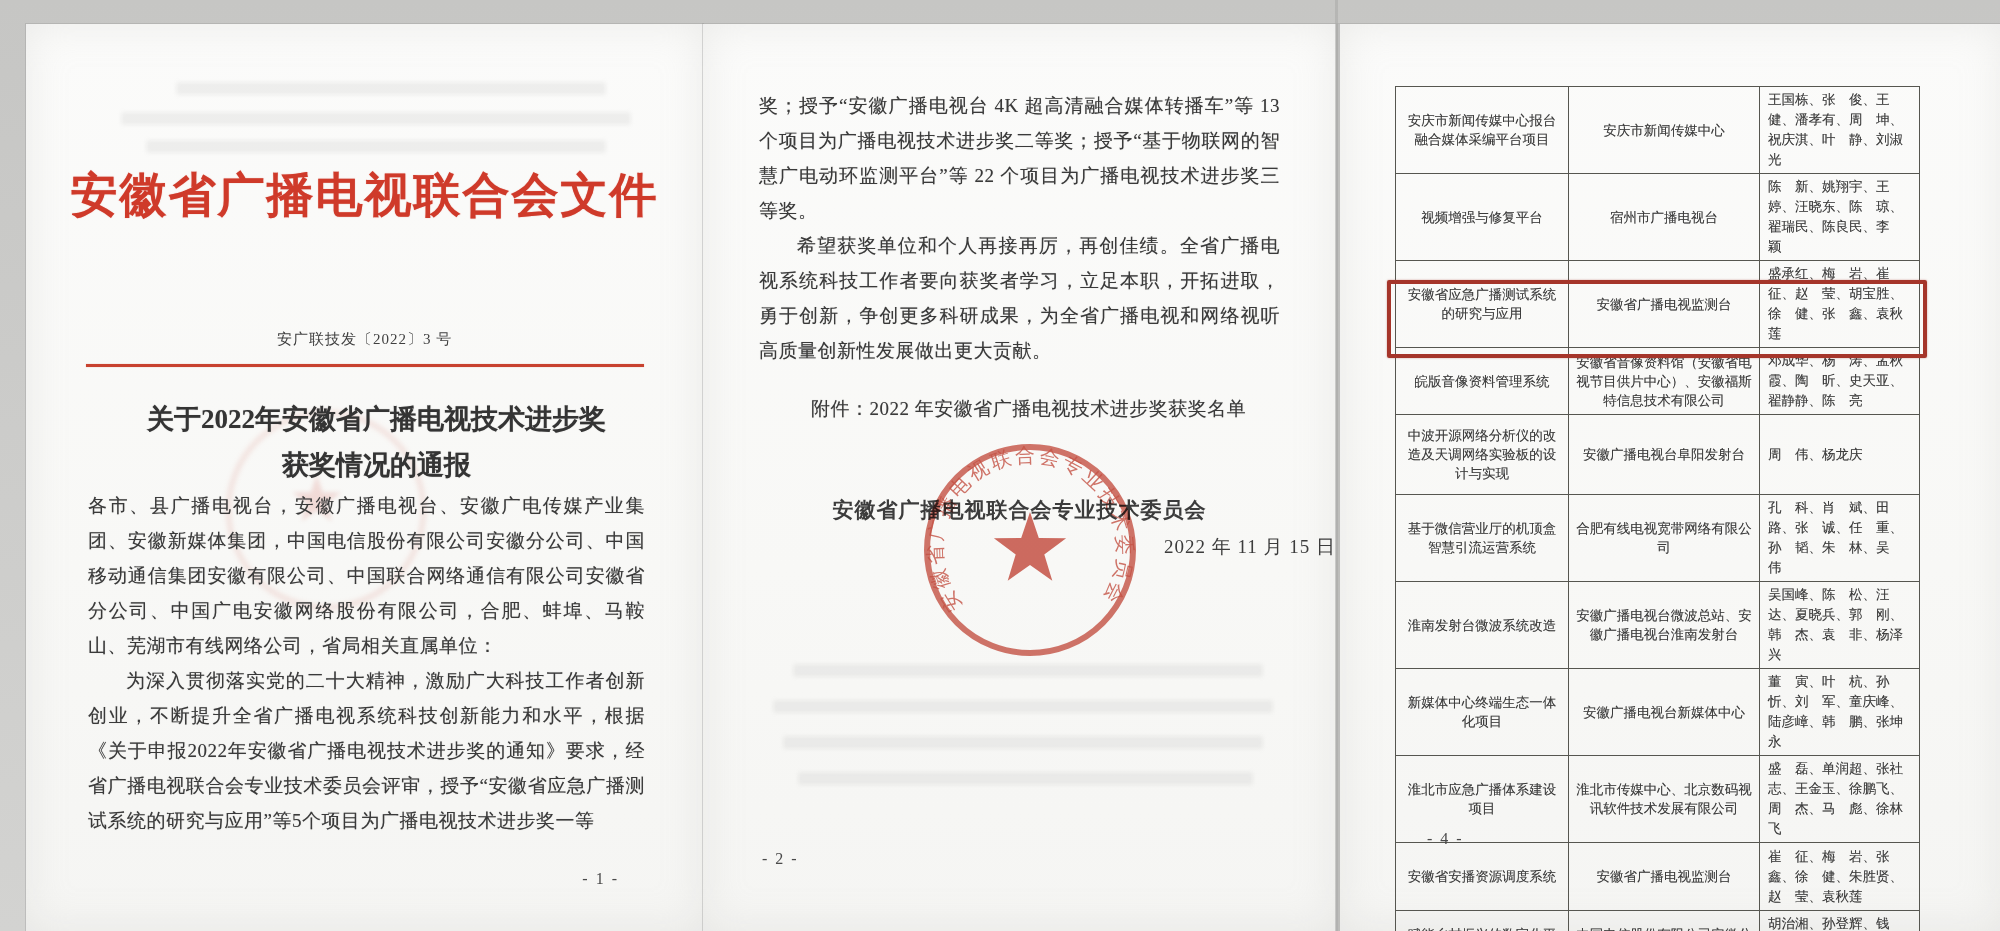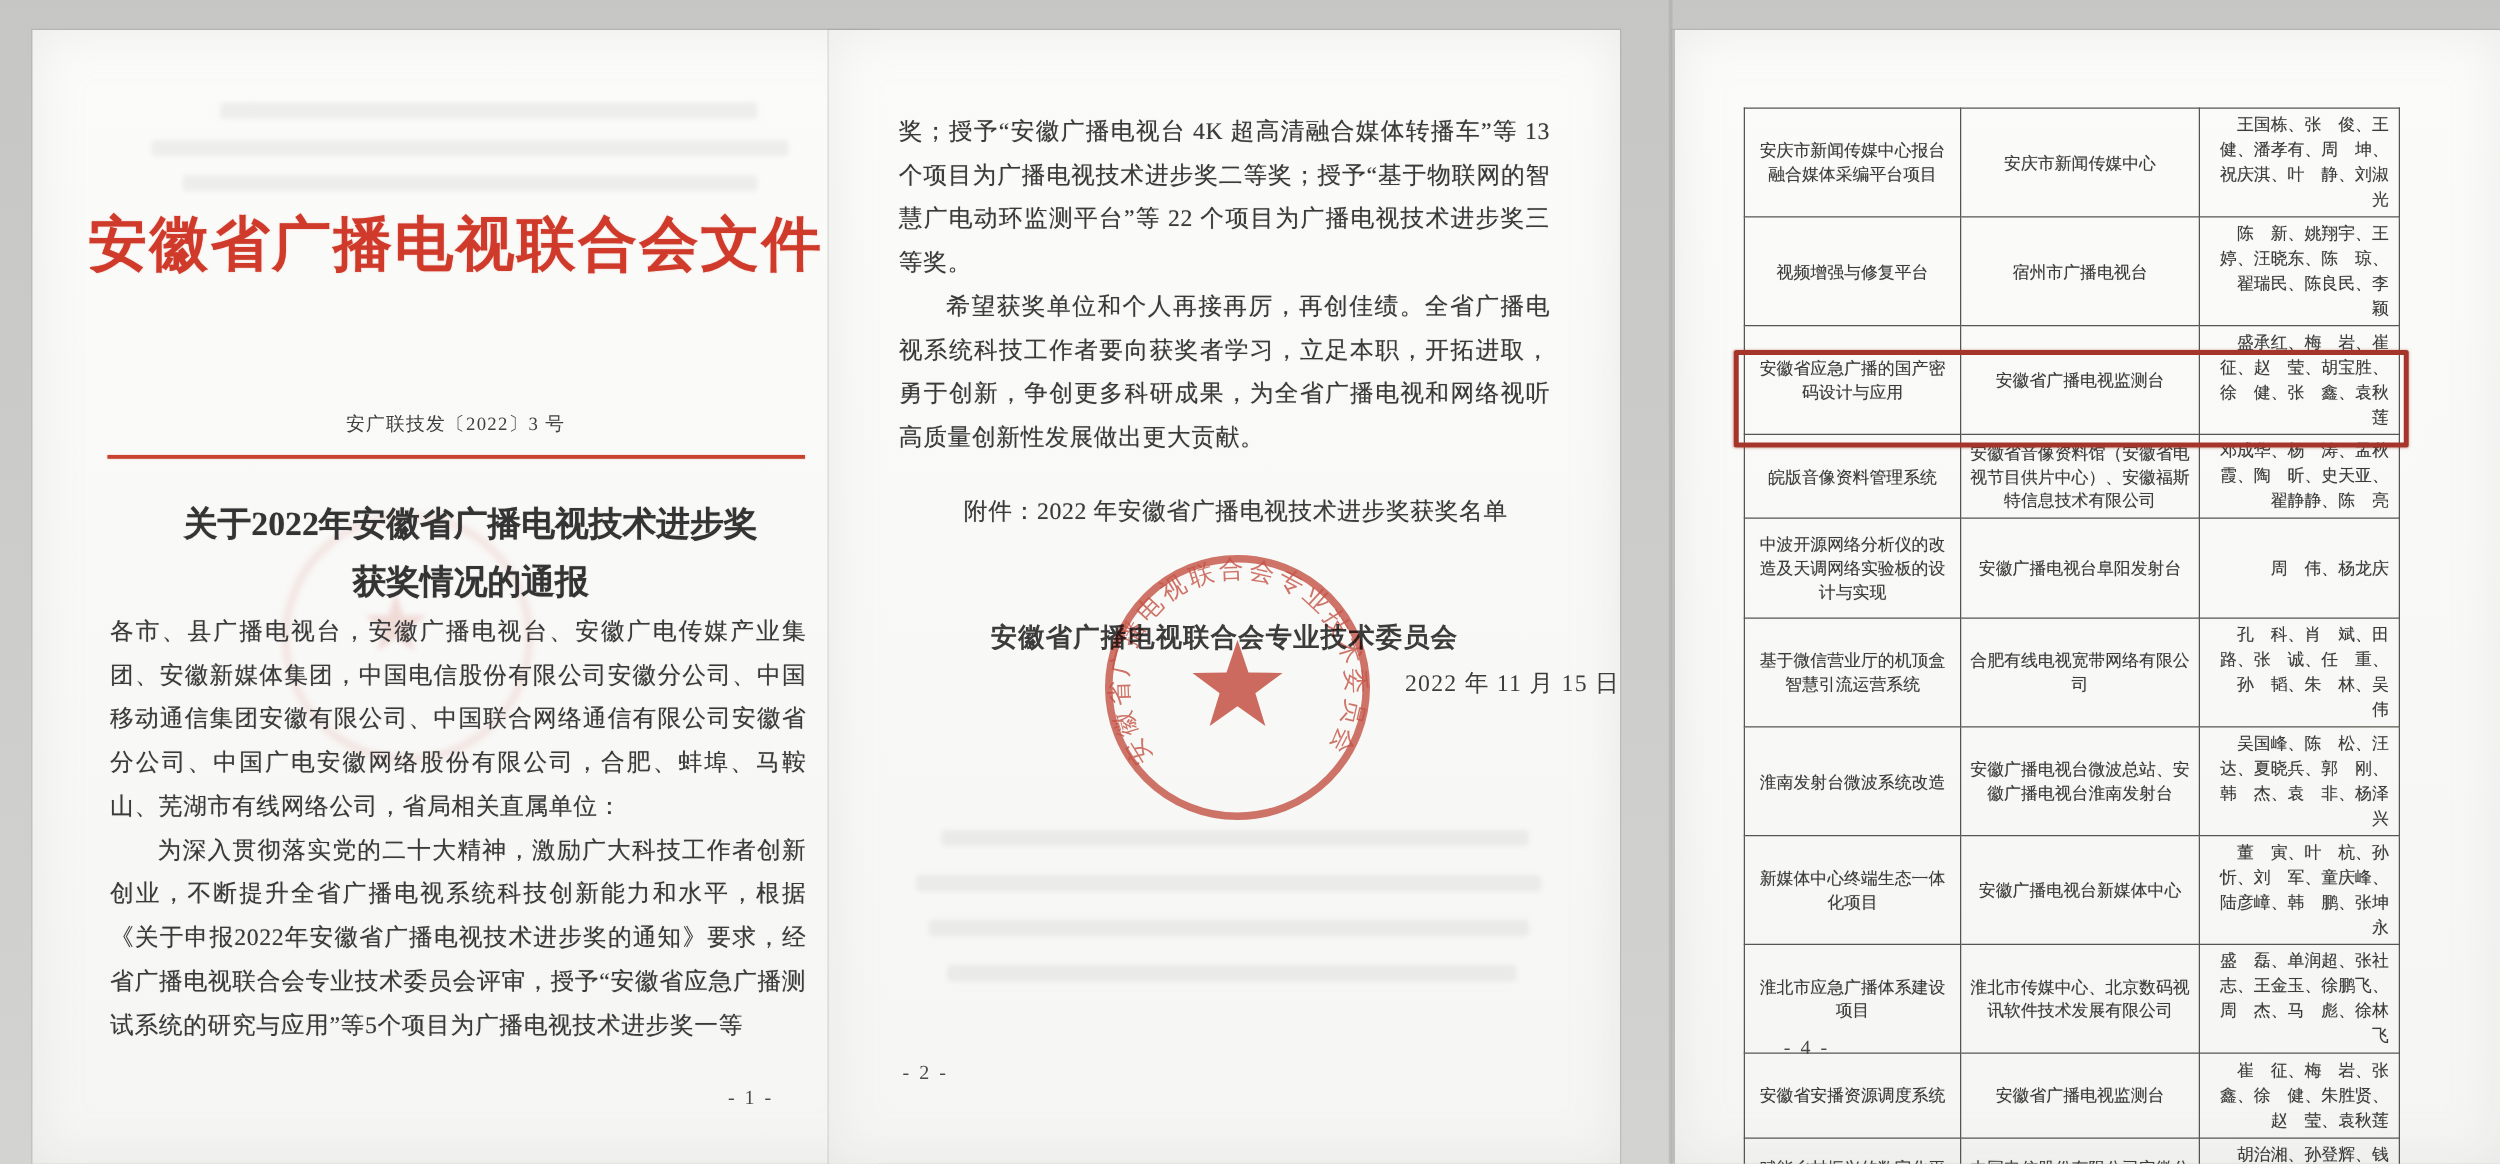--- a/index.html
+++ b/index.html
@@ -9,21 +9,21 @@
     font-family:"Liberation Serif","DejaVu Serif",serif;
   }
   .scan{position:relative;width:2000px;height:931px;background:linear-gradient(180deg,#c6c6c4,#d3d3d1);}
   .page{
     position:absolute;top:24px;height:907px;
     background:linear-gradient(180deg,#fbfbfa 0%,#f8f8f6 60%,#f5f5f3 100%);
     box-shadow:0 0 0 1px rgba(150,150,148,.35), inset 0 0 40px rgba(190,190,188,.25);
     color:#3a3a3a;
   }
   .page1{left:26px;width:677px;}
-  .page2{left:663px;width:633px;}
+  .page2{left:703px;width:633px;}
   .page3{left:1338px;width:662px;border-left:2px solid rgba(140,140,138,.55);}
   .seam{position:absolute;top:0;left:1335px;width:3px;height:931px;background:#a9a9a7;opacity:.55;}
 
   
   .para{
     font-size:19px;line-height:35px;text-align:justify;margin:0;
     text-shadow:0 0 .7px rgba(90,90,90,.55);
     letter-spacing:.5px;
   }
   .indent{text-indent:2em;}
@@ -53,21 +53,21 @@
   
   .award-table{
     position:absolute;top:62px;left:55px;border-collapse:collapse;table-layout:fixed;
     font-size:13.5px;color:#3c3c3c;
   }
   .award-table td{
     border:1.5px solid #565650;vertical-align:middle;
     padding:3px 6px;line-height:19px;text-align:center;
     text-shadow:0 0 .6px rgba(90,90,90,.5);
   }
-  .award-table td.people{ text-align:right;padding:3px 8px;line-height:20px; }
+  .award-table td.people{ text-align:left;padding:3px 8px;line-height:20px; }
   .award-table tr:nth-child(1){height:66px;}
   .award-table tr:nth-child(2){height:66px;}
   .award-table tr:nth-child(3){height:68px;}
   .award-table tr:nth-child(4){height:66px;}
   .award-table tr:nth-child(5){height:80px;}
   .award-table tr:nth-child(6){height:68px;}
   .award-table tr:nth-child(7){height:66px;}
   .award-table tr:nth-child(8){height:74px;}
   .award-table tr:nth-child(9){height:72px;}
   .award-table tr:nth-child(10){height:68px;}
@@ -150,21 +150,21 @@
           <td>安庆市新闻传媒中心报台融合媒体采编平台项目</td>
           <td>安庆市新闻传媒中心</td>
           <td class="people">王国栋、张　俊、王　健、潘孝有、周　坤、祝庆淇、叶　静、刘淑光</td>
         </tr>
         <tr>
           <td>视频增强与修复平台</td>
           <td>宿州市广播电视台</td>
           <td class="people">陈　新、姚翔宇、王　婷、汪晓东、陈　琼、翟瑞民、陈良民、李　颖</td>
         </tr>
         <tr>
-          <td>安徽省应急广播的国产密码设计与应用</td>
+          <td>安徽省应急广播测试系统的研究与应用</td>
           <td>安徽省广播电视监测台</td>
           <td class="people">盛承红、梅　岩、崔　征、赵　莹、胡宝胜、徐　健、张　鑫、袁秋莲</td>
         </tr>
         <tr>
           <td>皖版音像资料管理系统</td>
           <td>安徽省音像资料馆（安徽省电视节目供片中心）、安徽福斯特信息技术有限公司</td>
           <td class="people">邓成华、杨　涛、孟秋霞、陶　昕、史天亚、翟静静、陈　亮</td>
         </tr>
         <tr>
           <td>中波开源网络分析仪的改造及天调网络实验板的设计与实现</td>

